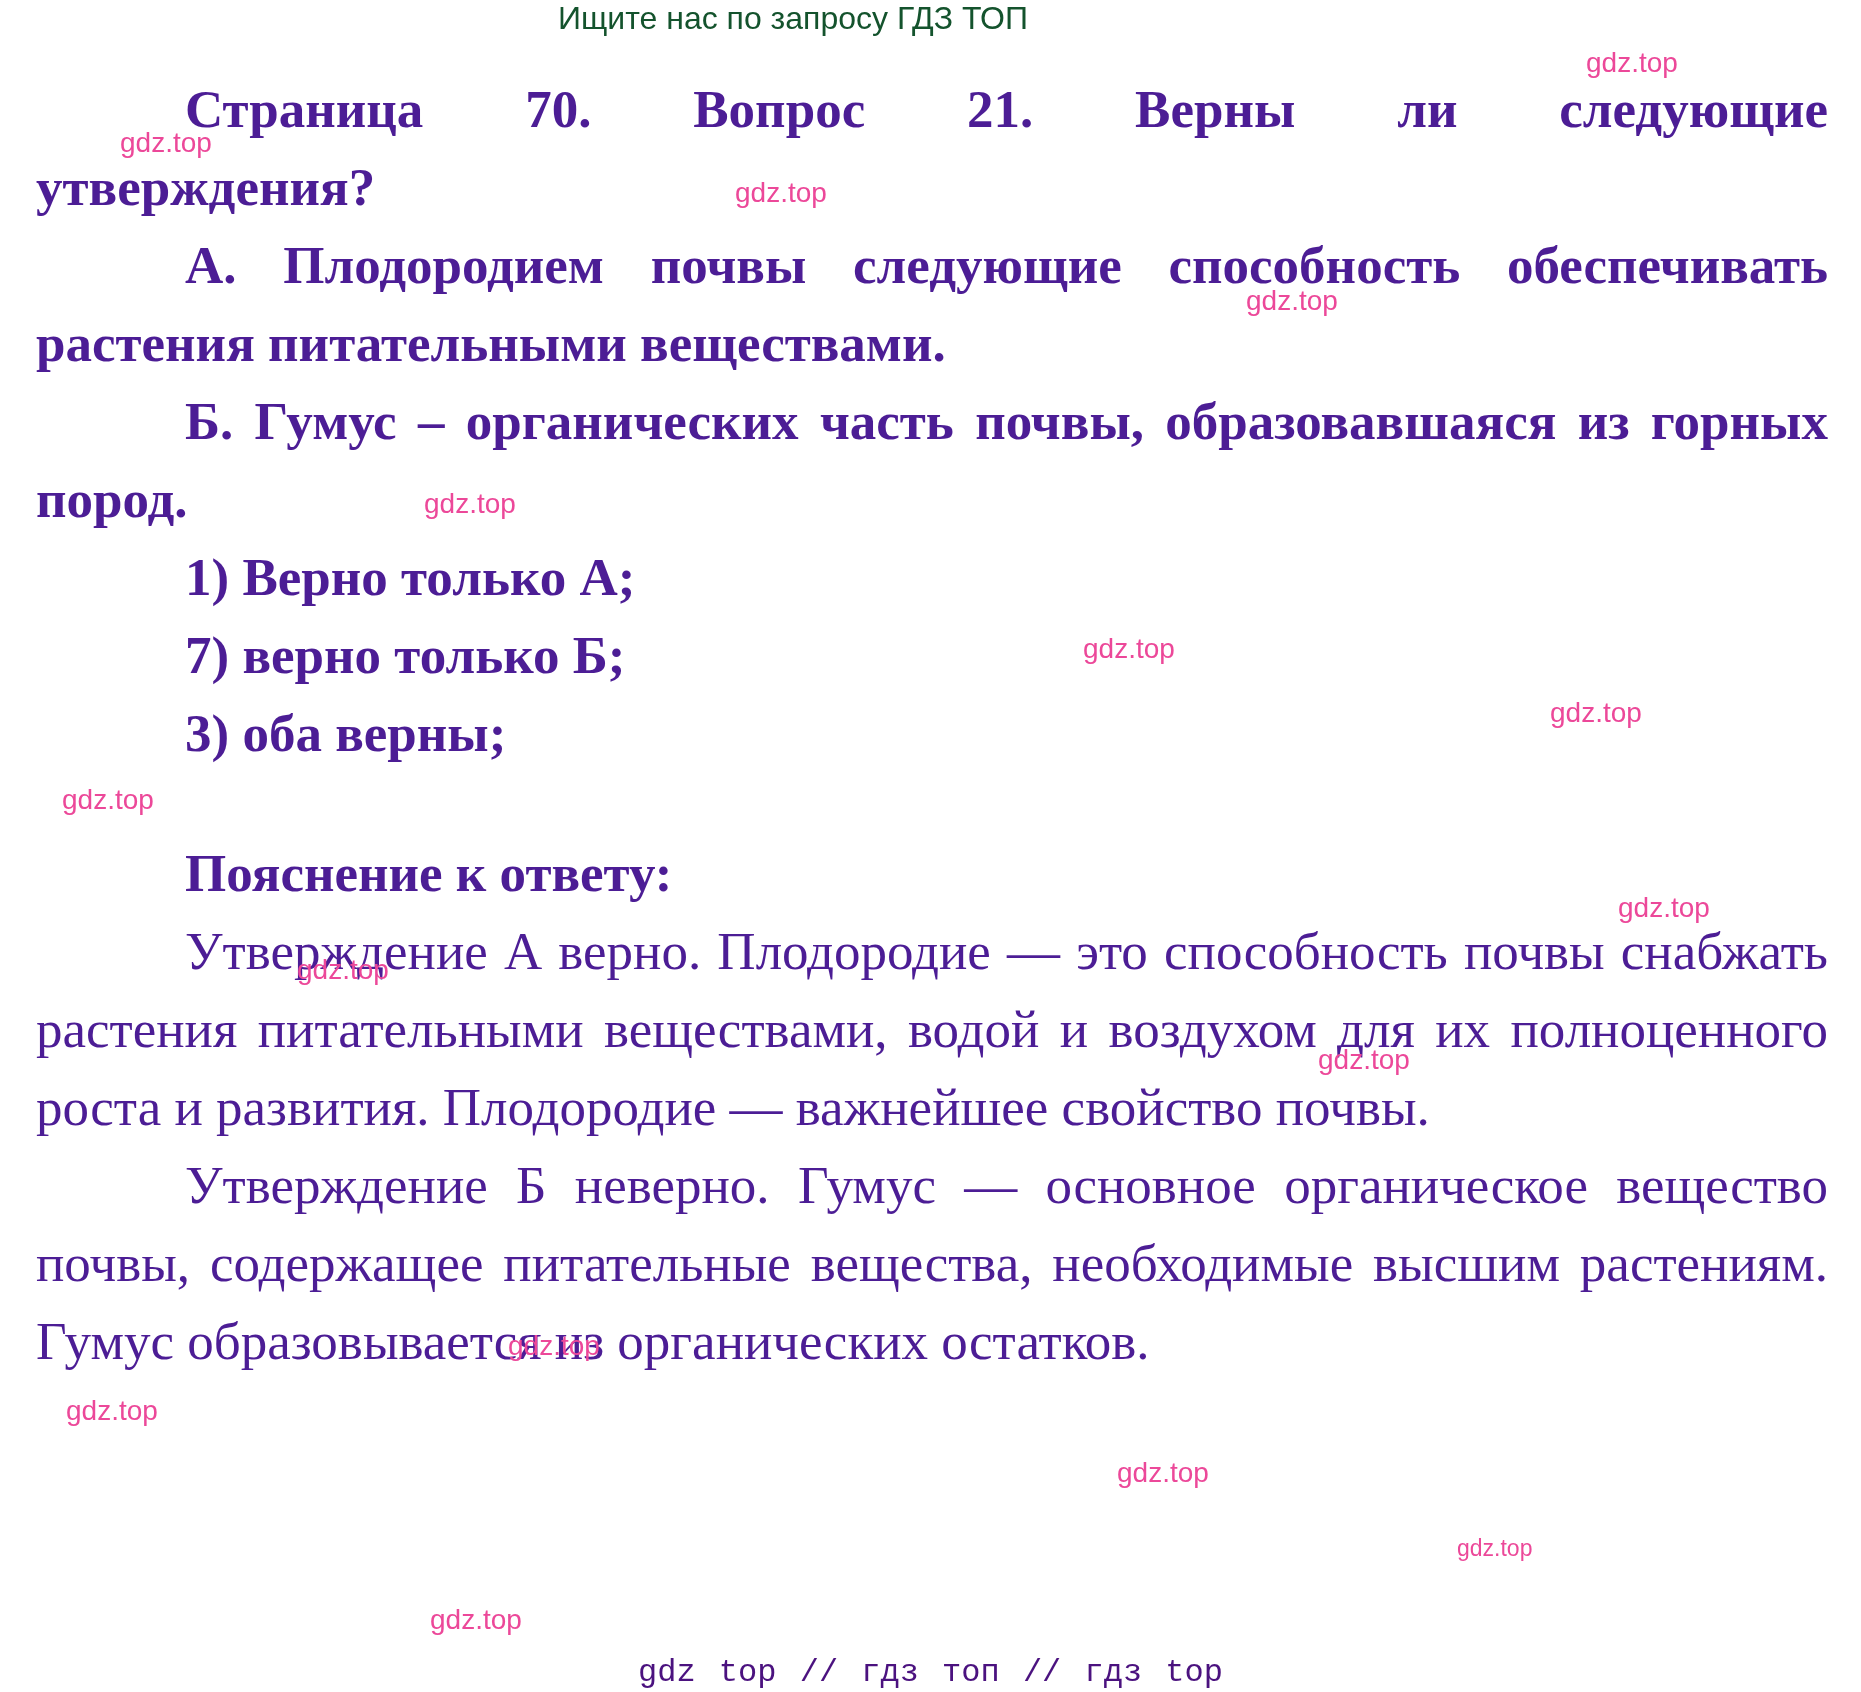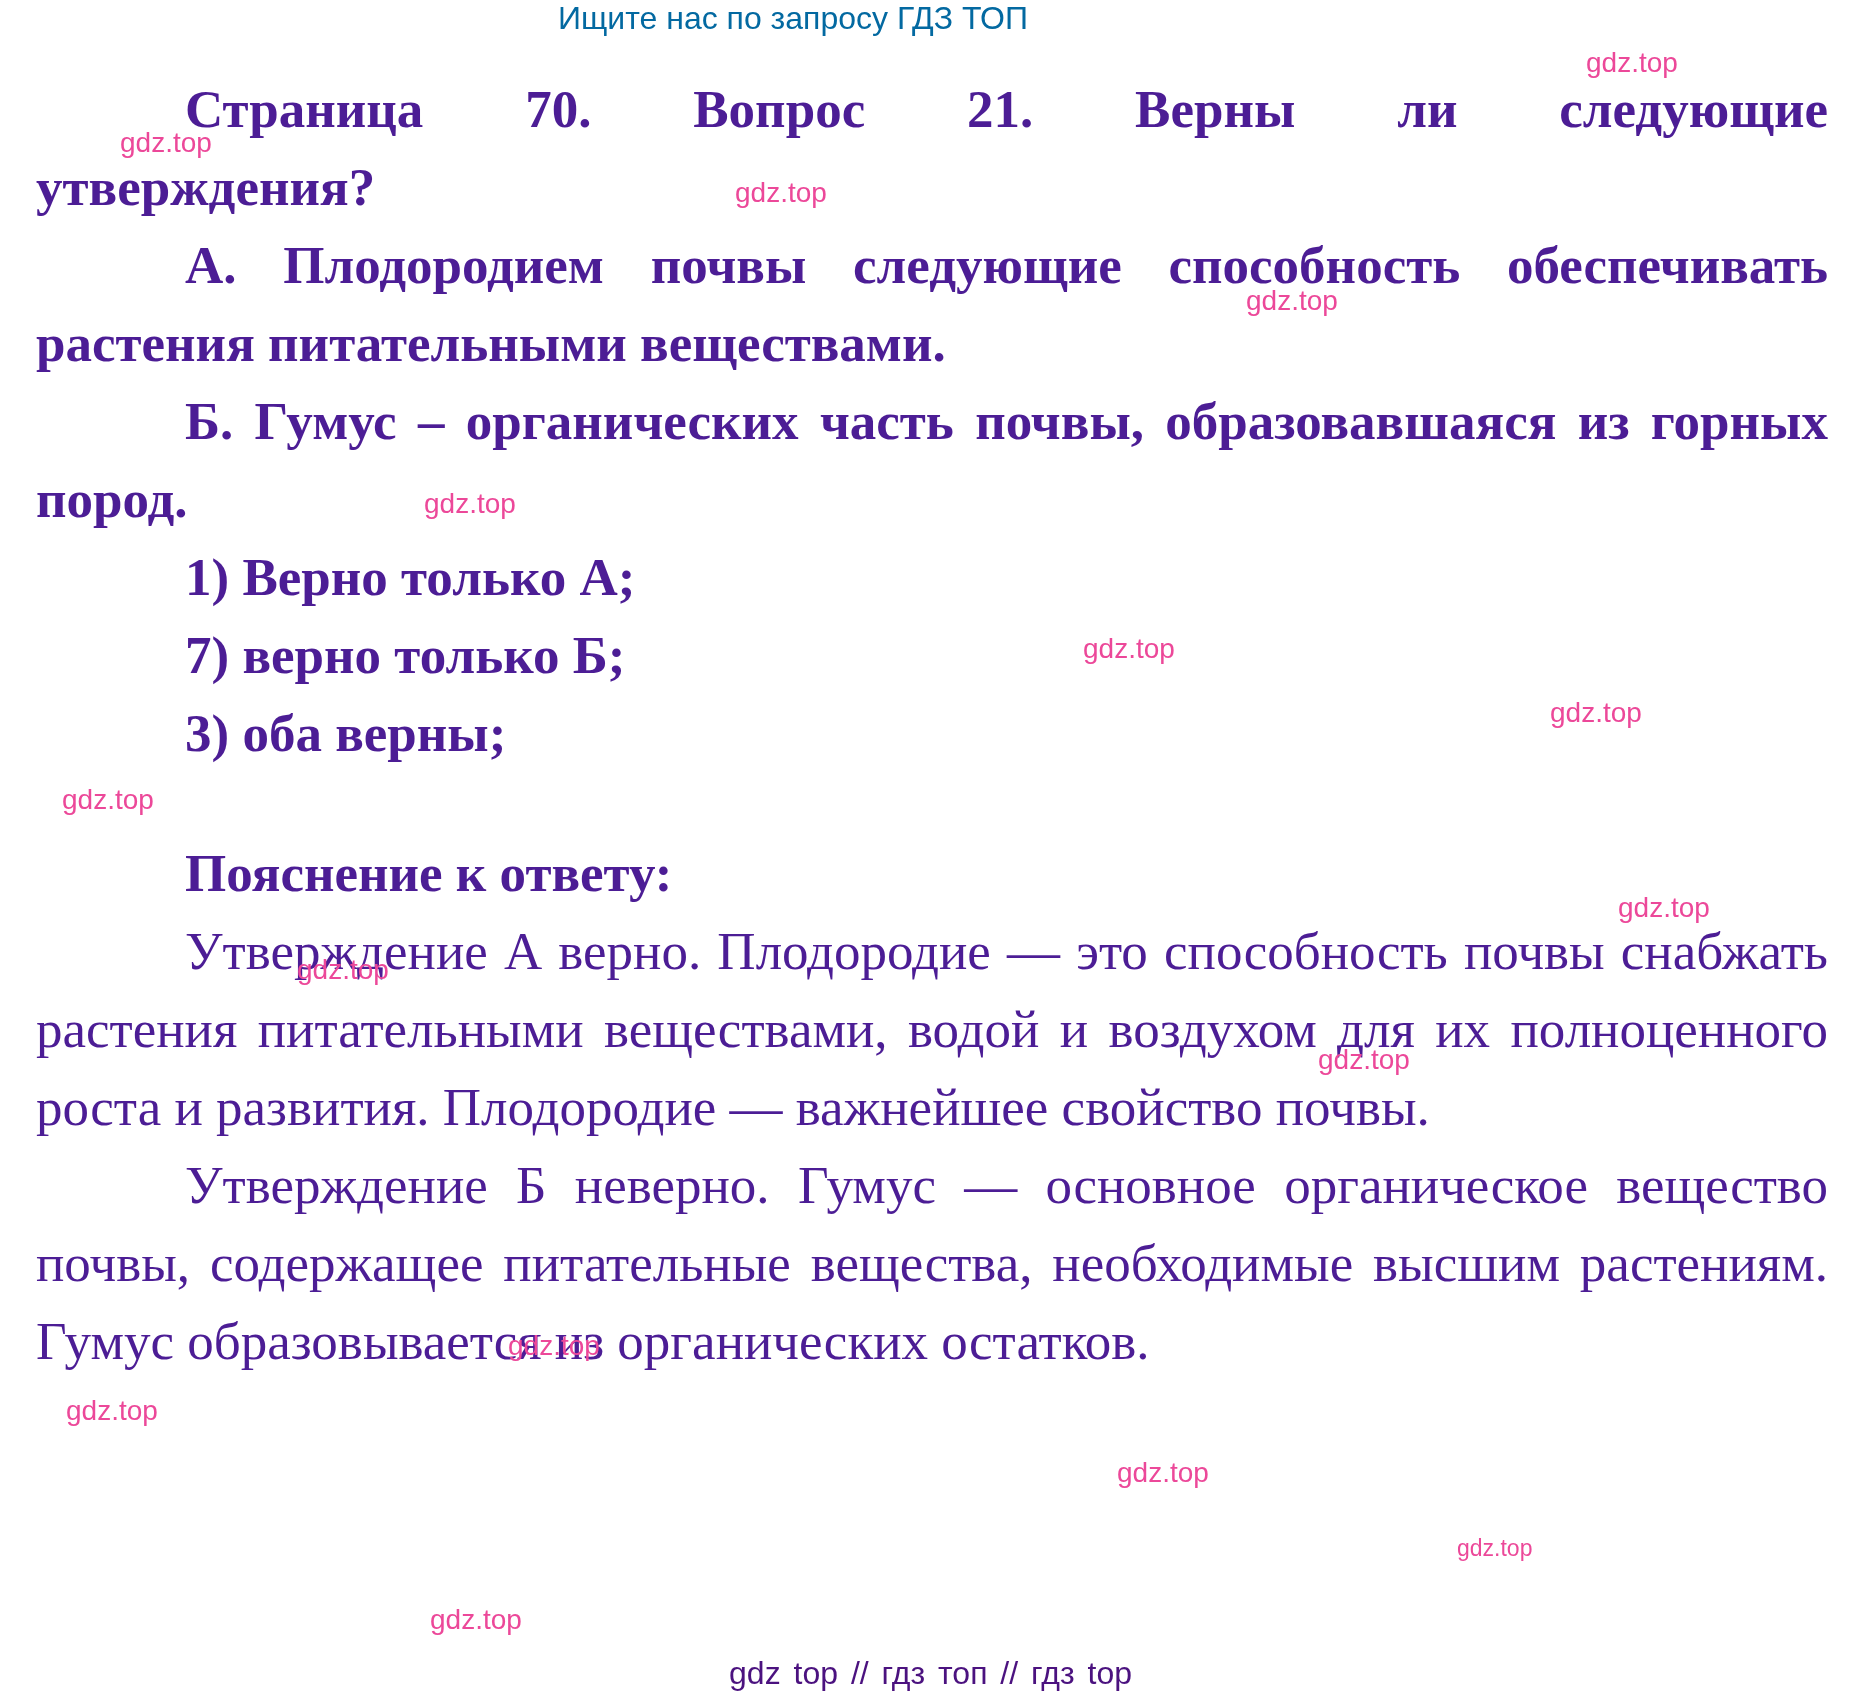--- a/index.html
+++ b/index.html
@@ -1,20 +1,20 @@
 <!DOCTYPE html>
 <html><head>
 <meta charset="utf-8">
 <style>
   html, body { margin:0; padding:0; background:#ffffff; }
   body { width:1861px; height:1692px; position:relative; overflow:hidden; }
   .banner { position:absolute; top:0; left:0; width:1586px; text-align:center;
-    font-family:"Liberation Sans", sans-serif; font-size:32px; color:#0369a1; line-height:36px; }
+    font-family:"Liberation Sans", sans-serif; font-size:32px; color:#14532d; line-height:36px; }
   .footer { position:absolute; top:1655px; left:0; width:1861px; text-align:center;
-    font-family:Liberation Sans, sans-serif; font-size:32px; color:#4b127f; line-height:36px; word-spacing:4px; }
+    font-family:Liberation Mono, monospace; font-size:32px; color:#4b127f; line-height:36px; word-spacing:4px; }
   .doc { position:absolute; left:36px; width:1792px; top:70px;
     font-family:"Liberation Serif", serif; font-size:53px; line-height:78px; color:#4c1d95; }
   .p { margin:0; text-align:justify; text-align-last:auto; }
   .ind { text-indent:149px; }
   .bold { font-weight:bold; }
   .opt { padding-left:149px; font-weight:bold; }
   .ans { padding-left:149px; }
   .gap { height:62px; }
   .wm { position:absolute; font-family:"Liberation Sans", sans-serif; font-size:28px; color:#ec4899; line-height:30px; }
 </style>

